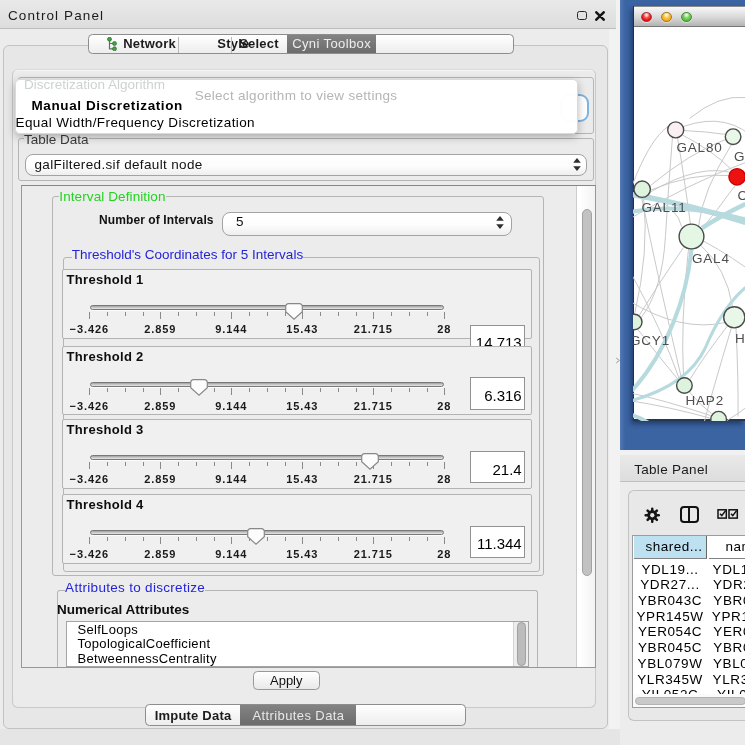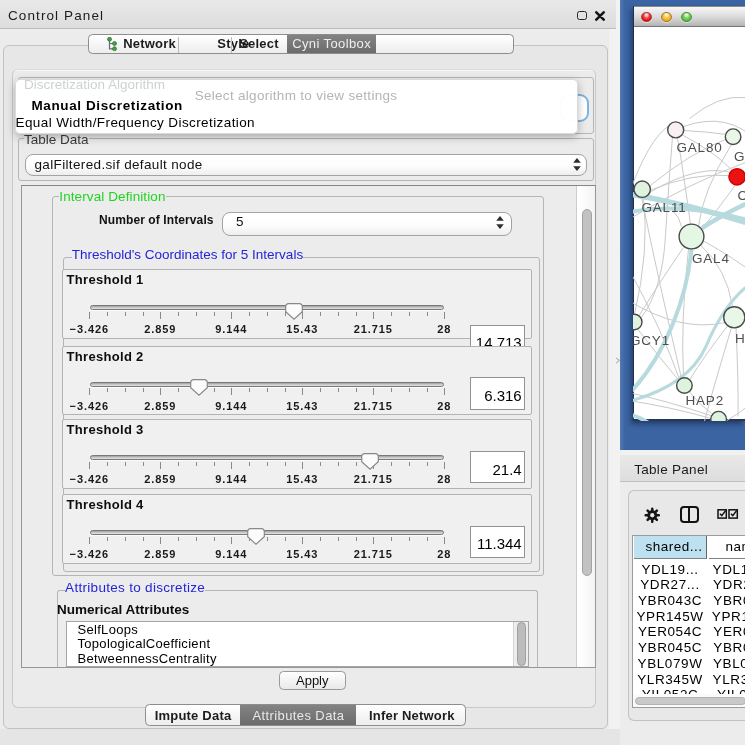--- a/index.html
+++ b/index.html
@@ -209,25 +209,24 @@
   </svg>
 <div class="valbox" style="left:470.1px;top:525.6px;width:55.1px;height:32.6px;">11.344</div>
 <div class="a" style="left:56.5px;top:589.8px;width:481.5px;height:77.5px;border:1px solid #b5b5b5;border-bottom:none;border-radius:3px 3px 0 0;box-sizing:border-box;"></div>
 <div class="glab" style="left:65.1px;top:581.2px;background:#ececec;color:#2424d8;letter-spacing:.3px;">Attributes to discretize</div>
 <div class="a" style="left:57px;top:602px;font-size:13.5px;font-weight:bold;color:#0d0d0d;">Numerical Attributes</div>
 <div class="a" style="left:65.5px;top:620.7px;width:463.8px;height:46.6px;background:#fff;border:1px solid #a5a5a5;box-sizing:border-box;overflow:hidden;">
     <div style="position:absolute;left:11px;top:1.5px;font-size:13px;letter-spacing:.3px;line-height:14.2px;color:#000;">SelfLoops<br>TopologicalCoefficient<br>BetweennessCentrality<br>Stress</div>
     <div style="position:absolute;right:0;top:0;width:14.5px;height:100%;background:#ededed;border-left:1px solid #d4d4d4;"></div>
     <div style="position:absolute;right:2px;top:.5px;width:9px;height:44px;background:#bcbcbc;border:1px solid #a0a0a0;border-radius:5px;box-sizing:border-box;"></div>
   </div>
-<div class="a" style="left:279px;top:671.4px;width:66.5px;height:18.8px;background:linear-gradient(180deg,#ffffff,#e9e9e9);border:1px solid #999;border-radius:4.5px;box-sizing:border-box;display:flex;align-items:center;justify-content:center;font-size:13px;color:#111;">Apply</div>
+<div class="a" style="left:253px;top:671.4px;width:66.5px;height:18.8px;background:linear-gradient(180deg,#ffffff,#e9e9e9);border:1px solid #999;border-radius:4.5px;box-sizing:border-box;display:flex;align-items:center;justify-content:center;font-size:13px;color:#111;">Apply</div>
 <div class="a" style="left:144.6px;top:703.7px;width:321.7px;height:22.8px;background:linear-gradient(180deg,#ffffff,#ededed);border:1px solid #8d8d8d;border-radius:4.5px;box-sizing:border-box;overflow:hidden;">
 <div class="seg" style="left:0;width:94.9px;">Impute Data</div>
 <div class="seg" style="left:94.9px;width:115.9px;background:linear-gradient(180deg,#838383,#6c6c6c);color:#e8e8e8;font-weight:normal;letter-spacing:.4px;">Attributes Data</div>
-<div class="seg" style="left:210.8px;width:110.9px;">Infer Network</div>
 </div>
 <svg class="a" style="left:614.5px;top:356.5px;" width="6" height="7" viewBox="0 0 6 7">
     <path d="M1.2 1 L4.4 3.5 L1.2 6" stroke="#9a9a9a" stroke-width="1" fill="none"></path>
   </svg>
 <div class="a" style="left:14.5px;top:78.7px;width:563px;height:55.8px;background:rgba(255,255,255,0.97);border:1px solid #dadada;border-radius:5px;box-shadow:0 3px 8px rgba(0,0,0,0.28);box-sizing:border-box;"></div>
 <div class="a" style="left:24px;top:77.2px;font-size:13.5px;color:#ccd2d2;">Discretization Algorithm</div>
 <div class="a" style="left:14.5px;top:87.6px;width:563px;height:13px;text-align:center;font-size:13.5px;letter-spacing:.3px;color:#b5b5b5;">Select algorithm to view settings</div>
 <div class="a" style="left:15.5px;top:98.4px;font-size:13.5px;letter-spacing:.6px;font-weight:bold;color:#000;padding-left:16px;">Manual Discretization</div>
 <div class="a" style="left:15.5px;top:114.7px;font-size:13.5px;letter-spacing:.4px;color:#000;">Equal Width/Frequency Discretization</div>
 <div class="a" style="left:620px;top:0;width:125px;height:449.6px;background:linear-gradient(90deg,#5379b1 0,#3b64a3 5px,#3b64a3 100%);"></div>

